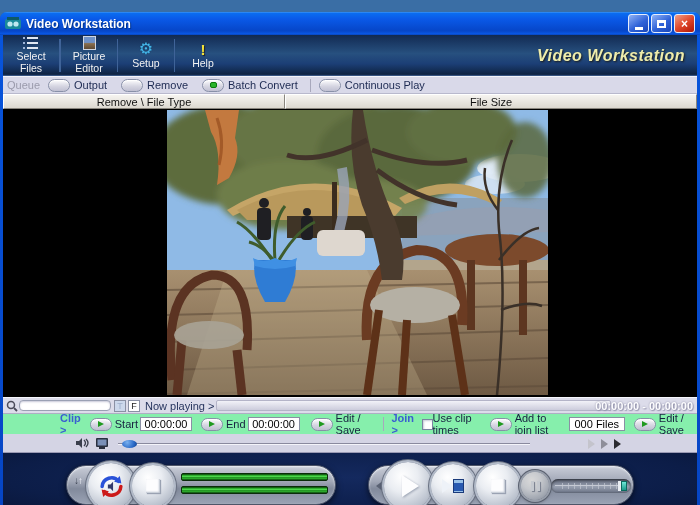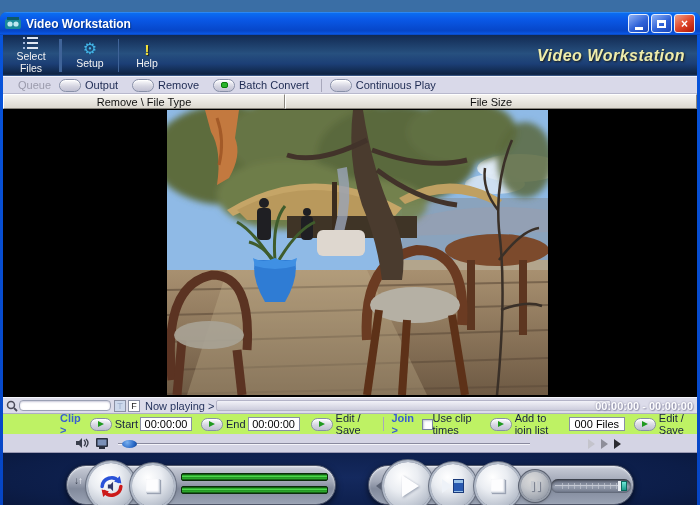--- a/index.html
+++ b/index.html
@@ -32,21 +32,21 @@
   .icon-lines b { position:absolute; left:0; width:2px; height:2px; background:#9fb5da; }
   .icon-lines b:nth-child(4){top:0} .icon-lines b:nth-child(5){top:5px} .icon-lines b:nth-child(6){top:10px}
   .icon-folder { width:18px; height:13px; position:relative; }
   .icon-folder::before { content:""; position:absolute; top:0; left:0; width:8px; height:4px; background:#e8c84a; border-radius:2px 2px 0 0; }
   .icon-folder::after { content:""; position:absolute; top:2px; left:0; width:18px; height:11px; background:linear-gradient(180deg,#f4dc74,#d8b135); border-radius:1px; border:1px solid #8a6d1a; }
   .icon-picture { width:13px; height:14px; border:1px solid #cfd6e2; background:linear-gradient(180deg,#6f92c8 45%,#8a6f4e 55%,#5e4a34); position:relative; }
   .icon-gear { font-size:16px; line-height:16px; color:#45b4e8; text-shadow:0 0 1px #0a3a5a; }
   .icon-help { color:#f2e23a; font-weight:bold; font-size:15px; line-height:15px; text-shadow:1px 1px 1px #222; }
   
   .queuebar { position:absolute; top:41px; left:0; right:0; height:18px; background:#d9d9e9; border-top:1px solid #f4f4fa; border-bottom:1px solid #b9b9cd; display:flex; align-items:center; }
-  .queue-label { color:#9b9bac; margin-left:15px; }
+  .queue-label { color:#9b9bac; margin-left:4px; }
   .pill { width:22px; height:13px; border-radius:7px; background:linear-gradient(180deg,#fdfdfe,#d6d6e2 55%,#c0c0d2); border:1px solid #8890a8; box-shadow:inset 0 1px 1px #fff; display:inline-flex; align-items:center; justify-content:center; cursor:pointer; flex:none; }
   .pill .dot { width:7px; height:6px; border-radius:2px; background:#2ab32a; border:1px solid #0a7a0a; }
   .opt-label { color:#1d2a52; margin-left:4px; }
   .q-sep { width:1px; height:13px; background:#a8a8bc; margin:0 8px 0 12px; }
   
   .listheader { position:absolute; top:59px; left:0; right:0; height:15px; display:flex; background:#d4d0c8; }
   .col { height:15px; background:linear-gradient(180deg,#f6f4f0,#dcd8d0); border-top:1px solid #fff; border-left:1px solid #fff; border-right:1px solid #8a867e; border-bottom:1px solid #8a867e; display:flex; align-items:center; justify-content:center; color:#111; cursor:pointer; }
   .col1 { width:362px; } .col2 { width:282px; } .col3 { flex:1; }
   
   .videoarea { position:absolute; top:74px; left:0; right:0; height:288px; background:#000; }
@@ -55,21 +55,21 @@
   .seekrow { position:absolute; top:362px; left:0; right:0; height:16px; background:#dcdcea; border-top:1px solid #f6f6fc; }
   .mag { position:absolute; left:3px; top:2px; }
   .filter-field { position:absolute; left:16px; top:2px; width:92px; height:11px; border:1px solid #9aa0b4; border-radius:4px; background:#fff; box-shadow:inset 0 1px 2px #c8c8d8; }
   .tf-btn { position:absolute; top:2px; width:12px; height:12px; border:1px solid #8a90a4; display:flex; align-items:center; justify-content:center; font-size:9px; cursor:pointer; }
   .t-btn { left:111px; background:#ccd8ec; color:#9fb0cc; }
   .f-btn { left:125px; background:#fff; color:#222; }
   .nowplaying { position:absolute; left:142px; top:2px; color:#27355e; }
   .seektrack { position:absolute; left:213px; top:2px; width:395px; height:11px; border:1px solid #b4b4c8; border-radius:2px; background:linear-gradient(180deg,#f2f2f8,#ccccdc); cursor:pointer; }
   .timedisp { position:absolute; right:4px; top:2px; color:#fdfdff; font-weight:bold; text-shadow:0 0 2px #8d8da6, 1px 1px 1px #9a9ab2; }
   
-  .cliprow { position:absolute; top:378px; left:0; right:0; height:21px; background:#bef264; border-top:1px solid #aeaec4; display:flex; align-items:center; }
+  .cliprow { position:absolute; top:378px; left:0; right:0; height:21px; background:#86efac; border-top:1px solid #aeaec4; display:flex; align-items:center; }
   .blue-label { color:#3a5fd0; font-weight:bold; }
   .dark-label { color:#16213f; }
   .tri-green { width:0; height:0; border-top:3px solid transparent; border-bottom:3px solid transparent; border-left:6px solid #1f9a1f; margin-left:1px; }
   .time-field { width:52px; height:14px; border:1px solid #8a90a4; background:#fff; font-family:"Liberation Sans",sans-serif; font-size:11px; text-align:center; padding:0; }
   .files-field { width:56px; }
   .c-sep { width:1px; height:14px; background:#a8a8bc; }
   .checkbox { width:11px; height:11px; background:#fff; border:1px solid #7a84a0; box-shadow:inset 1px 1px 2px #c8ccd8; cursor:pointer; flex:none; }
   
   .sliderrow { position:absolute; top:399px; left:0; right:0; height:19px; background:#d4d4e4; border-bottom:1px solid #9a9ab4; }
   .spk { position:absolute; left:72px; top:3px; }
@@ -140,20 +140,24 @@
             <i></i>
             <i></i>
             <b></b>
             <b></b>
             <b></b>
           </span>
         <span class="lbl">Select Files</span>
       </div>
       <div class="tb-sep"></div>
       <div class="tb-sep"></div>
+      <div class="tb-btn">
+        <span class="icon-picture"></span>
+        <span class="lbl">Picture Editor</span>
+      </div>
       <div class="tb-sep"></div>
       <div class="tb-btn">
         <span class="icon-gear">⚙</span>
         <span class="lbl">Setup</span>
       </div>
       <div class="tb-sep"></div>
       <div class="tb-btn">
         <span class="icon-help">!</span>
         <span class="lbl">Help</span>
       </div>

